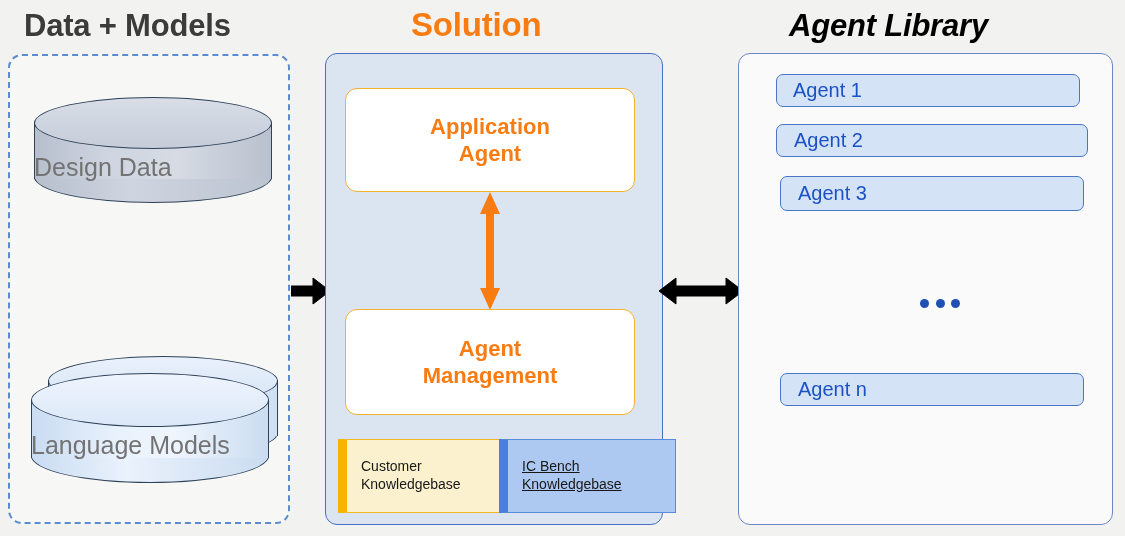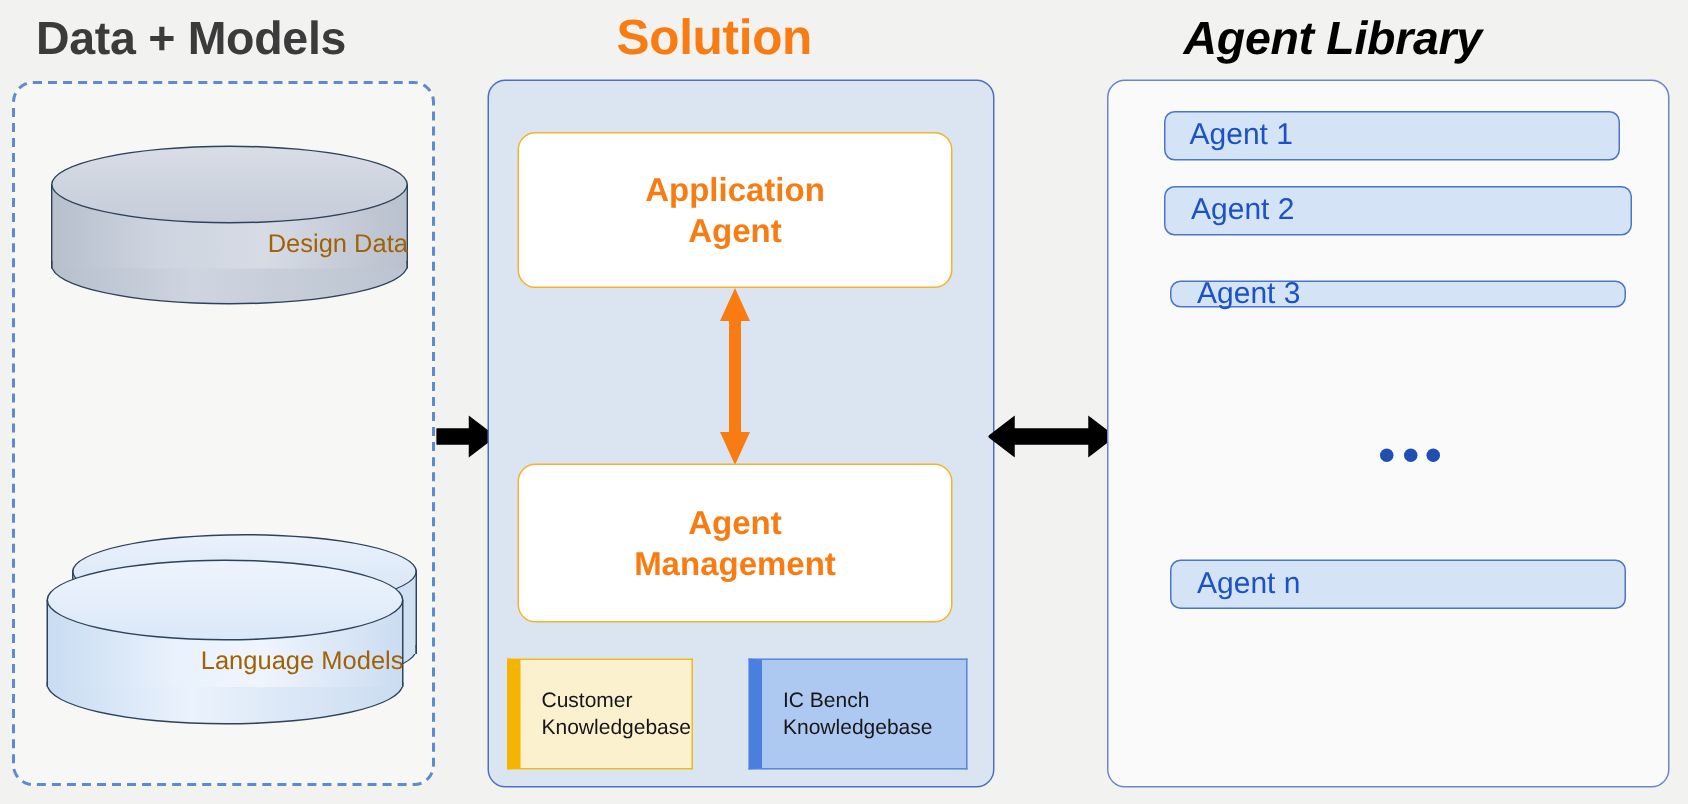--- a/index.html
+++ b/index.html
@@ -51,23 +51,23 @@
   .cyl .top, .cyl .bot {
     position: absolute;
     left: 0; right: 0;
     border: 1.5px solid #2e4259;
     border-radius: 50%;
     box-sizing: border-box;
   }
   .cyl .label {
     position: absolute;
     left: 0; right: 0;
-    text-align: right;
-    font-size: 17px;
-    color: #a16207;
+    text-align: left;
+    font-size: 25px;
+    color: #737373;
     z-index: 5;
   }
 
   
   #cyl-design { left: 34px; top: 97px; width: 238px; height: 108px; }
   #cyl-design .body { top: 26px; height: 56px;
       background: linear-gradient(to right,#b7bfcd 0%,#ced5e0 30%,#d6dbe4 60%,#b9c1ce 100%); }
   #cyl-design .bot  { top: 54px; height: 52px;
       background: linear-gradient(to right,#b7bfcd 0%,#ced5e0 40%,#bcc4d1 100%); }
   #cyl-design .top  { top: 0px;  height: 52px;
@@ -129,30 +129,31 @@
     position: absolute;
     box-sizing: border-box;
     display: flex;
     align-items: center;
     padding-left: 14px;
     font-size: 14px;
     color: #171717;
     line-height: 1.28;
   }
   #kb-customer {
-    left: 338px; top: 439px; width: 124px; height: 74px;
+    left: 338px; top: 439px; width: 170px; height: 74px;
     background: #fbf1cf;
     border: 1px solid #f0b823;
     border-left: 9px solid #f5b400;
   }
   #kb-icbench {
-    left: 499px; top: 439px; width: 146px; height: 74px;
+    left: 499px; top: 439px; width: 177px; height: 74px;
     background: #adc9f2;
     border: 1px solid #5b8ad8;
     border-left: 9px solid #4a7fe0;
+    text-decoration: underline;
   }
 
   
   #panel-library {
     position: absolute;
     left: 738px; top: 53px;
     width: 375px; height: 472px;
     background: #fafafa;
     border: 1.5px solid #6b86c9;
     border-radius: 12px;
@@ -165,21 +166,21 @@
     border-radius: 7px;
     box-sizing: border-box;
     display: flex;
     align-items: center;
     padding-left: 17px;
     color: #1b52c4;
     font-size: 20px;
   }
   #agent-1 { left: 776px; top: 74px;  width: 304px; height: 33px; padding-left: 16px; }
   #agent-2 { left: 776px; top: 124px; width: 312px; height: 33px; }
-  #agent-3 { left: 780px; top: 176px; width: 304px; height: 18px; margin-top: 11px; }
+  #agent-3 { left: 780px; top: 176px; width: 304px; height: 35px; }
   #agent-n { left: 780px; top: 373px; width: 304px; height: 33px; }
 
   #ellipsis-dots {
     position: absolute;
     left: 920px; top: 296px;
     width: 40px; height: 14px;
     display: flex;
     justify-content: space-between;
     align-items: center;
   }

